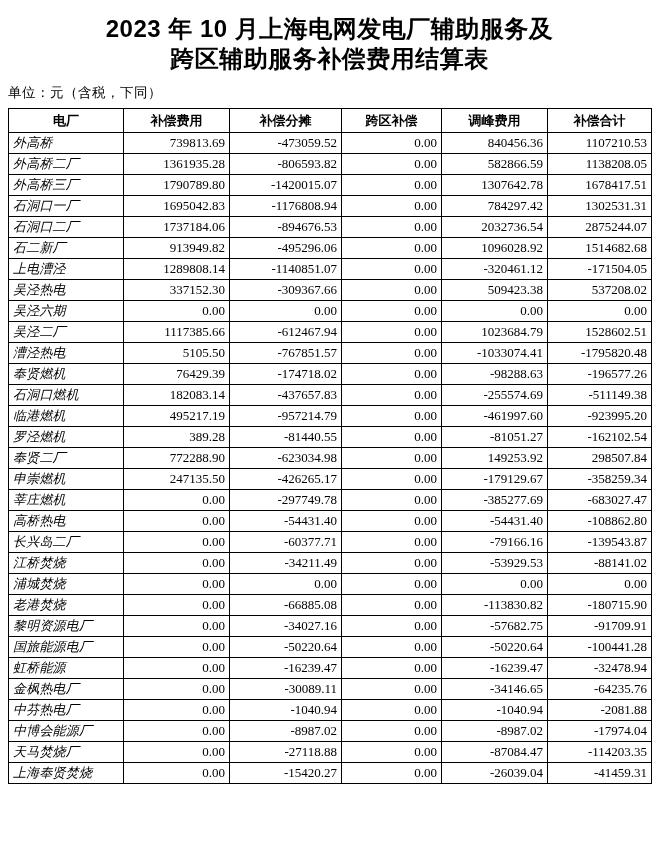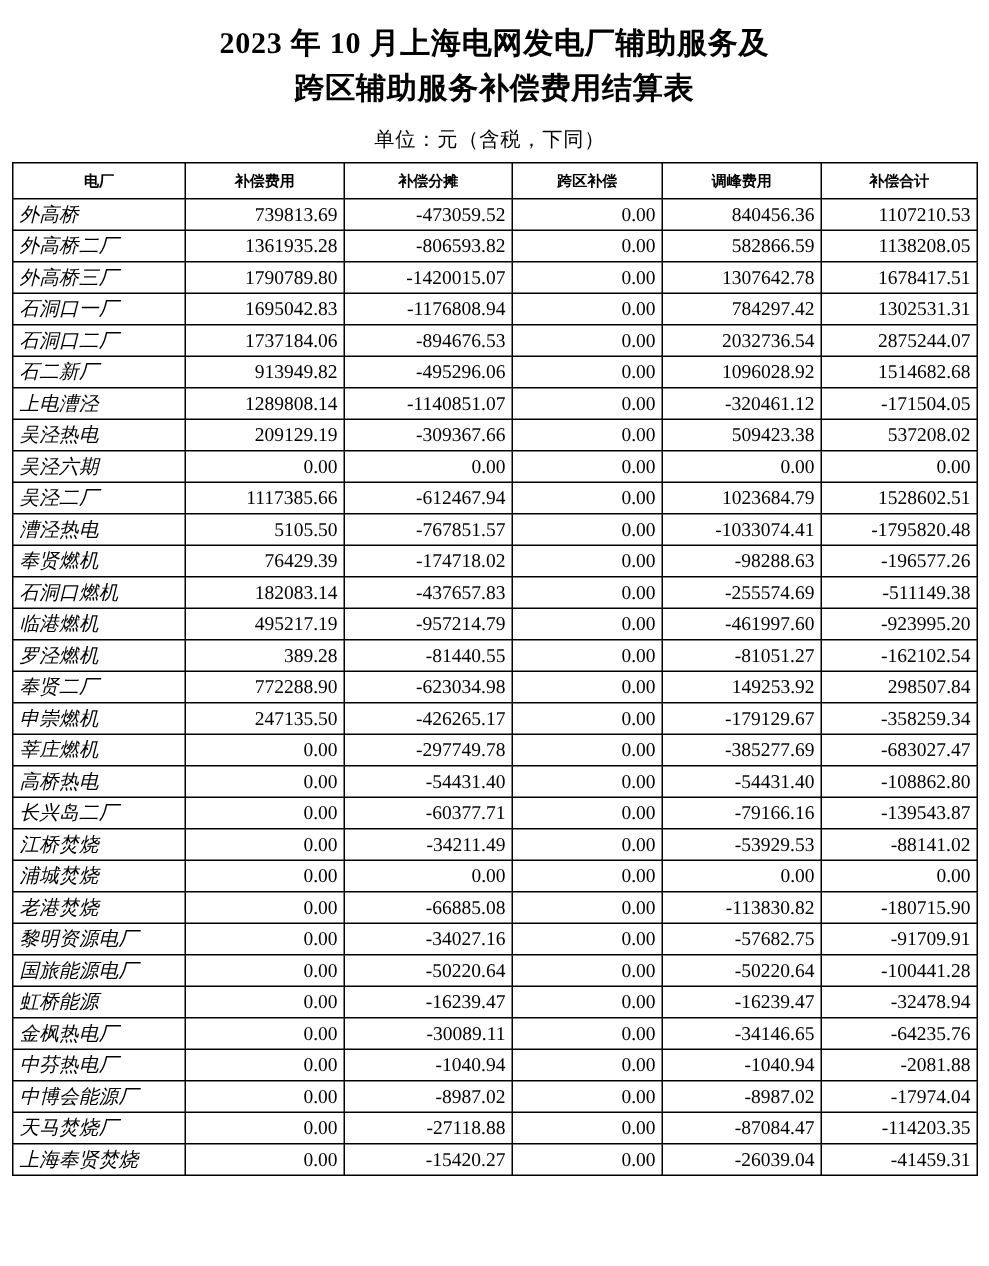--- a/index.html
+++ b/index.html
@@ -15,31 +15,31 @@
     overflow: hidden;
   }
   .page {
     width: 659px;
     box-sizing: border-box;
     padding: 10px 8px 0 8px;
   }
   .title {
     text-align: center;
     font-weight: bold;
-    font-size: 20px;
+    font-size: 24px;
     line-height: 30px;
     letter-spacing: 0.5px;
     margin: 4px 0 0 0;
-    font-family: Liberation Serif, serif;
+    font-family: Liberation Sans, sans-serif;
   }
   .title .line {
     display: block;
   }
   .unit {
-    text-align: center;
+    text-align: left;
     font-size: 13.5px;
     margin: 10px 6px 6px 0;
     letter-spacing: 0.5px;
   }
   table.sheet {
     border-collapse: collapse;
     width: 643px;
     margin: 0 auto;
     table-layout: fixed;
   }
@@ -48,21 +48,21 @@
     font-size: 13px;
     height: 21px;
     padding: 0 4px;
     box-sizing: border-box;
     overflow: hidden;
     white-space: nowrap;
   }
   table.sheet th {
     text-align: center;
     font-weight: bold;
-    font-size: 10px;
+    font-size: 13px;
     height: 24px;
   }
   td.name {
     text-align: left;
     letter-spacing: 0.2px;
     font-style: italic;
   }
   td.num {
     text-align: right;
     font-family: "Liberation Serif", "DejaVu Serif", serif;
@@ -157,21 +157,21 @@
         <tr>
           <td class="name">上电漕泾</td>
           <td class="num">1289808.14</td>
           <td class="num">-1140851.07</td>
           <td class="num">0.00</td>
           <td class="num">-320461.12</td>
           <td class="num">-171504.05</td>
         </tr>
         <tr>
           <td class="name">吴泾热电</td>
-          <td class="num">209129.19</td>
+          <td class="num">337152.30</td>
           <td class="num">-309367.66</td>
           <td class="num">0.00</td>
           <td class="num">509423.38</td>
           <td class="num">537208.02</td>
         </tr>
         <tr>
           <td class="name">吴泾六期</td>
           <td class="num">0.00</td>
           <td class="num">0.00</td>
           <td class="num">0.00</td>

